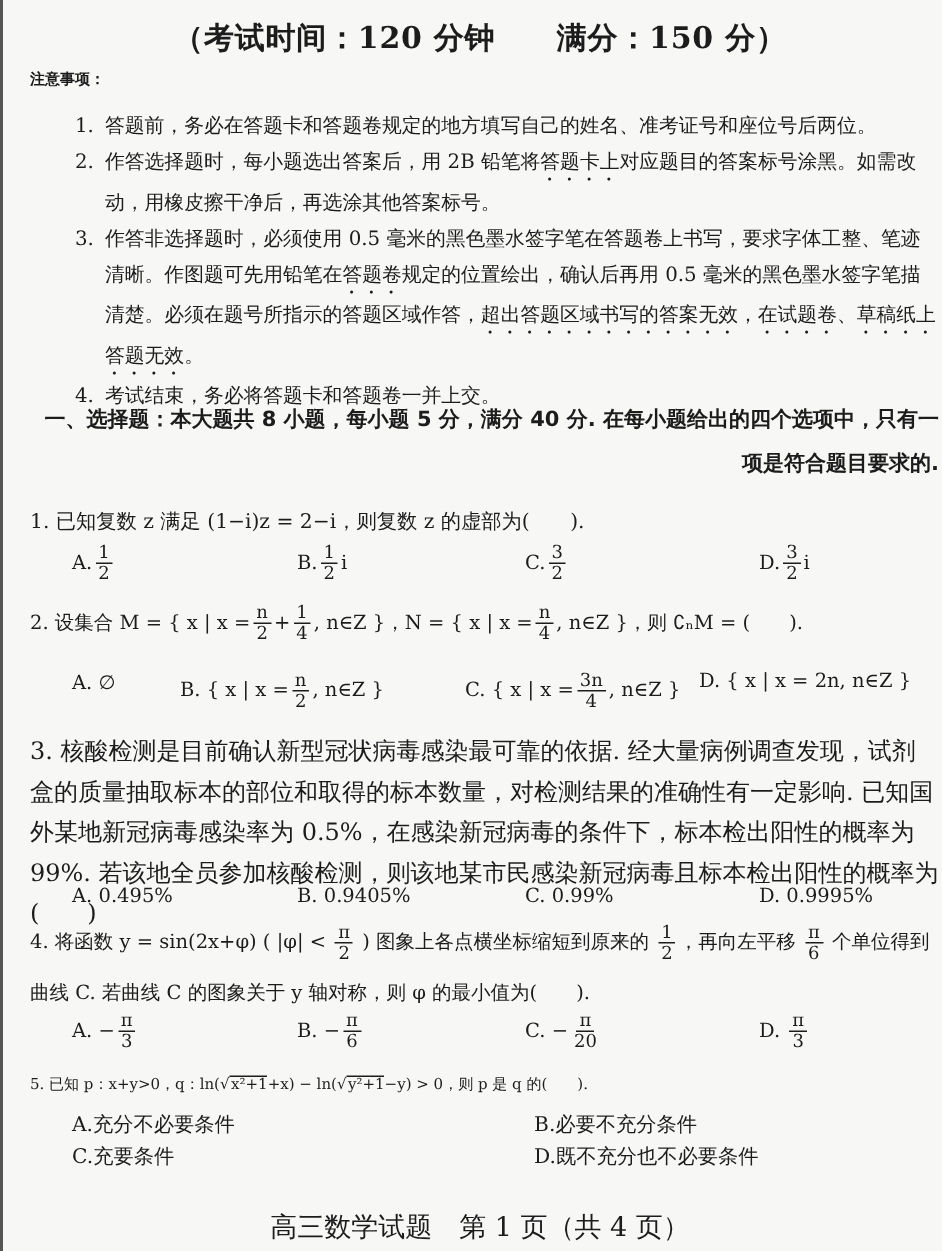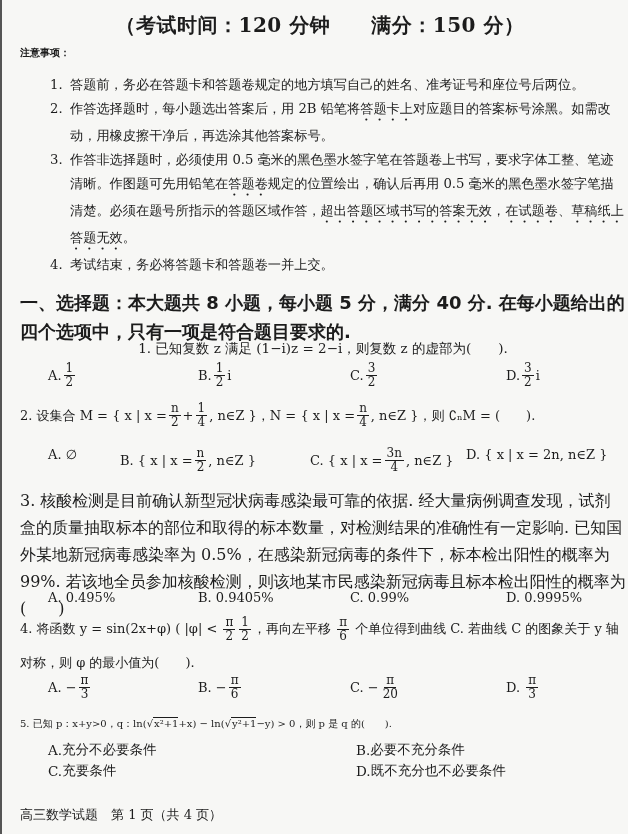--- a/index.html
+++ b/index.html
@@ -12,28 +12,28 @@
   }
   .edge { position: absolute; left: 0; top: 0; width: 2px; height: 834px; background: #555; }
   .page { position: absolute; left: 20px; top: 0; width: 604px; }
   .exam-info { position: absolute; top: 12px; left: 0; width: 600px; text-align: center; font-size: 20px; font-weight: bold; letter-spacing: 0.5px; }
   .notice-title { position: absolute; top: 46px; left: 0; font-size: 10px; font-weight: bold; font-family: "DejaVu Sans", sans-serif; }
   .notes { position: absolute; top: 73px; left: 30px; width: 575px; font-size: 13.2px; line-height: 24px; }
   .note { display: flex; }
   .note-num { width: 20px; flex: none; }
   .note-text { flex: 1; }
   .dot { text-emphasis: dot; -webkit-text-emphasis: dot; text-emphasis-position: under; -webkit-text-emphasis-position: under; }
-  .section { position: absolute; top: 288px; left: 0; width: 606px; font-family: "DejaVu Sans", sans-serif; font-weight: bold; font-size: 18px; line-height: 29px; }
+  .section { position: absolute; top: 266px; left: 0; width: 606px; font-family: "DejaVu Sans", sans-serif; font-weight: bold; font-size: 14px; line-height: 29px; text-align: right; }
   .q { position: absolute; left: 0; width: 606px; font-size: 13.5px; line-height: 24px; }
   .opts { position: absolute; left: 28px; width: 560px; font-size: 13px; }
   .opt { position: absolute; top: 0; white-space: nowrap; display: flex; align-items: center; }
   .frac { display: inline-flex; flex-direction: column; align-items: center; vertical-align: middle; font-size: 12px; line-height: 13px; margin: 0 2px; }
   .frac .num { border-bottom: 1px solid #1c1c1c; padding: 0 2px; }
   .frac .den { padding: 0 2px; }
-  .footer { position: absolute; top: 806px; left: 0; width: 600px; text-align: left; font-size: 13px; }
+  .footer { position: absolute; top: 806px; left: 0; width: 600px; text-align: center; font-size: 18px; }
   .q3 { line-height: 27px; }
   .sqrt { border-top: 1px solid #1c1c1c; padding-left: 1px; }
 </style>
 </head>
 <body>
 
 <div class="edge"></div>
 
 <div class="page">
 
@@ -55,21 +55,21 @@
       <span class="note-text"><span>作答非选择题时，必须使用 0.5 毫米的黑色墨水签字笔在答题卷上书写，要求字体工整、笔迹清晰。作图题可先用铅笔在</span><span class="dot">答题卷</span><span>规定的位置绘出，确认后再用 0.5 毫米的黑色墨水签字笔描清楚。必须在题号所指示的答题区域作答，</span><span class="dot">超出答题区域书写的答案无效，在试题卷、草稿纸上答题无效</span><span>。</span></span>
     </div>
     <div class="note">
       <span class="note-num">4.</span>
       <span class="note-text">考试结束，务必将答题卡和答题卷一并上交。</span>
     </div>
   </div>
 
   <div class="section">一、选择题：本大题共 8 小题，每小题 5 分，满分 40 分. 在每小题给出的四个选项中，只有一项是符合题目要求的.</div>
 
-  <div class="q" style="top:336px;text-align:center;">1. 已知复数 z 满足 (1−i)z = 2−i，则复数 z 的虚部为(　　).</div>
+  <div class="q" style="top:336px;">1. 已知复数 z 满足 (1−i)z = 2−i，则复数 z 的虚部为(　　).</div>
   <div class="opts" style="top:362px; height:36px;">
     <div class="opt" style="left:0;">
       <span>A.</span>
       <span class="frac">
           <span class="num">1</span>
           <span class="den">2</span>
         </span>
       <span></span>
     </div>
     <div class="opt" style="left:150px;">
@@ -146,21 +146,21 @@
     <div class="opt" style="left:0;"><span>A.</span>&nbsp;<span>0.495%</span></div>
     <div class="opt" style="left:150px;"><span>B.</span>&nbsp;<span>0.9405%</span></div>
     <div class="opt" style="left:302px;"><span>C.</span>&nbsp;<span>0.99%</span></div>
     <div class="opt" style="left:458px;"><span>D.</span>&nbsp;<span>0.9995%</span></div>
   </div>
 
   <div class="q" style="top:612px; font-size:13px; line-height:34px;">
     <span>4. 将函数 y = sin(2x+φ) ( |φ| &lt; </span><span class="frac">
         <span class="num">π</span>
         <span class="den">2</span>
-      </span><span class="frac">
+      </span><span> ) 图象上各点横坐标缩短到原来的 </span><span class="frac">
         <span class="num">1</span>
         <span class="den">2</span>
       </span><span>，再向左平移 </span><span class="frac">
         <span class="num">π</span>
         <span class="den">6</span>
       </span><span> 个单位得到曲线 C. 若曲线 C 的图象关于 y 轴对称，则 φ 的最小值为(　　).</span>
   </div>
   <div class="opts" style="top:674px; height:36px;">
     <div class="opt" style="left:0;"><span>A.</span>&nbsp;<span>−</span><span class="frac">
           <span class="num">π</span>

